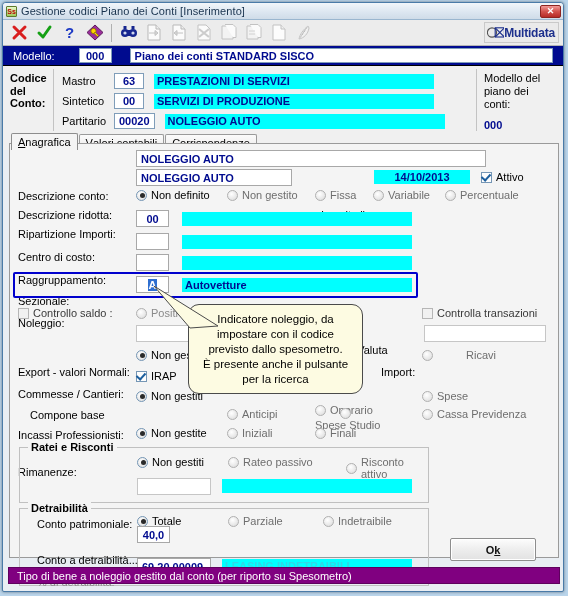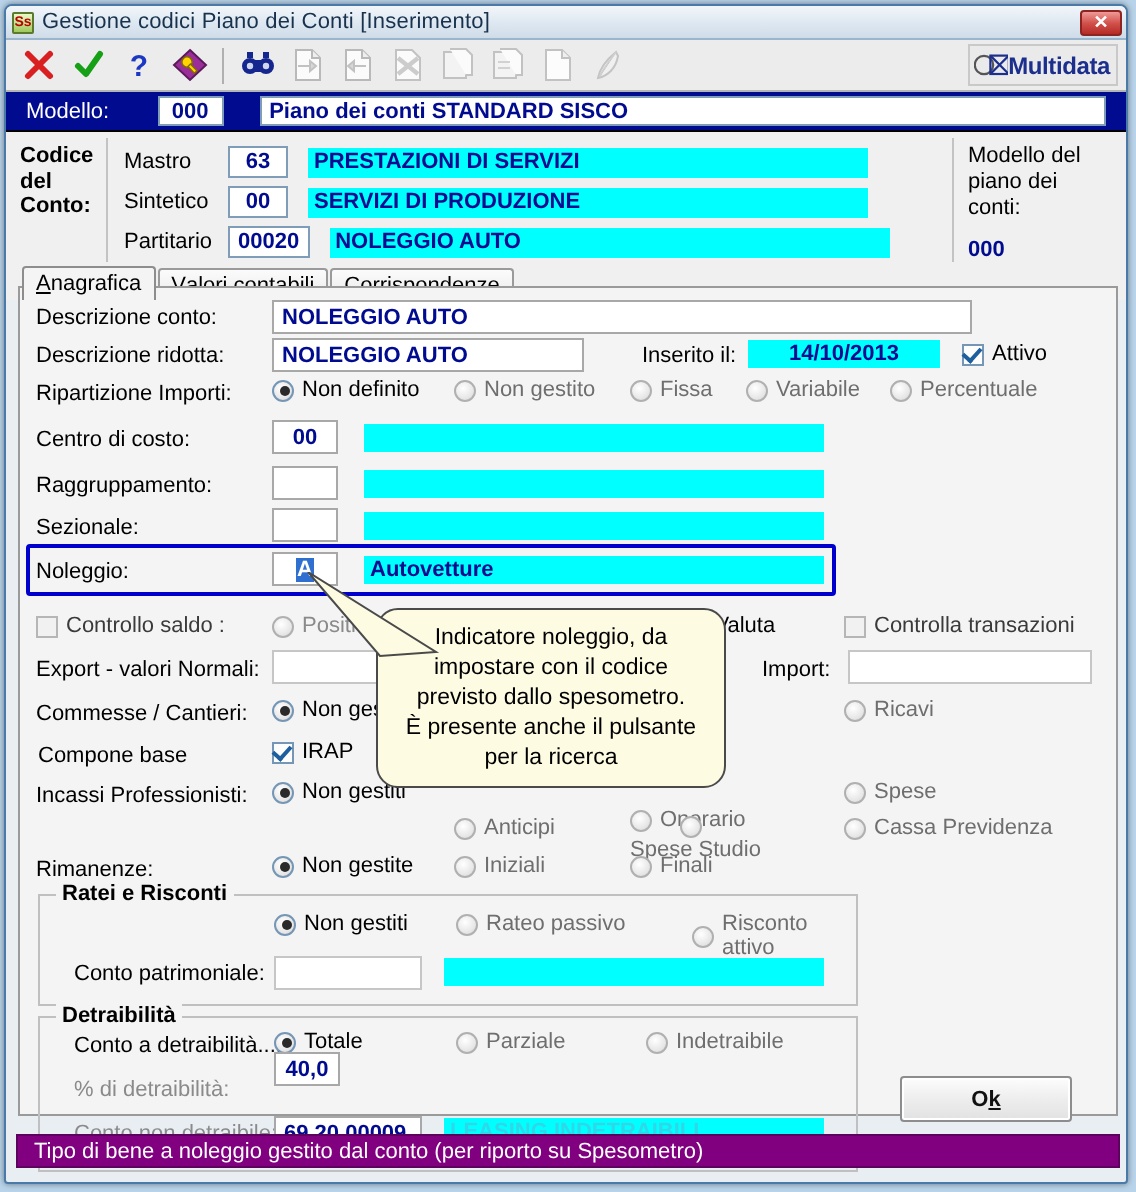--- a/index.html
+++ b/index.html
@@ -158,21 +158,21 @@
 
   
   #panel{
     position:absolute;left:6px;top:140px;
     width:550px;height:415px;
     background:#f4f4f4;
     border:1px solid #9a9a9a;
   }
 
   .row{display:flex;align-items:center;position:absolute;}
-  .lab{font-size:11px;color:#000;white-space:nowrap;}
+  .lab{font-size:11px;color:#000;white-space:nowrap;margin-top:37px;}
   .lab.gray{color:#8a8a8a;}
   .tbox{
     background:#fff;border:1px solid #a8a8a8;height:17px;
     display:flex;align-items:center;padding-left:4px;
     color:#000b8f;font-weight:bold;font-size:11px;
   }
   .tbox.center{justify-content:center;padding-left:0;}
   .tbox.dis{border-color:#c6c6c6;background:#fff;}
   .cyanbox{
     background:#00ffff;height:14px;
@@ -501,26 +501,26 @@
     <span class="lab" style="position:absolute;left:8px;top:185px;">Export - valori Normali:</span>
     <div class="tbox dis" style="position:absolute;left:126px;top:181px;width:122px;"></div>
     <span class="lab" style="position:absolute;left:371px;top:185px;">Import:</span>
     <div class="tbox dis" style="position:absolute;left:414px;top:181px;width:122px;"></div>
 
     <span class="lab" style="position:absolute;left:8px;top:207px;">Commesse / Cantieri:</span>
     <div class="radio on" style="position:absolute;left:126px;top:205px;">
       <span class="rdot"></span>
       <span class="rl">Non gestite</span>
     </div>
-    <div class="radio off" style="position:absolute;left:412px;top:205px;">
+    <div class="radio off" style="position:absolute;left:412px;top:205px;gap:29px;">
       <span class="rdot"></span>
       <span class="rl">Ricavi</span>
     </div>
 
-    <span class="lab" style="position:absolute;left:9px;top:228px;text-align:center;">Compone base</span>
+    <span class="lab" style="position:absolute;left:20px;top:228px;text-align:center;">Compone base</span>
     <div class="cbx on" style="position:absolute;left:126px;top:226px;">
       <span class="cbox"></span>
       <span class="cl2">IRAP</span>
     </div>
 
     <span class="lab" style="position:absolute;left:8px;top:248px;">Incassi Professionisti:</span>
     <div class="radio on" style="position:absolute;left:126px;top:246px;">
       <span class="rdot"></span>
       <span class="rl">Non gestiti</span>
     </div>

